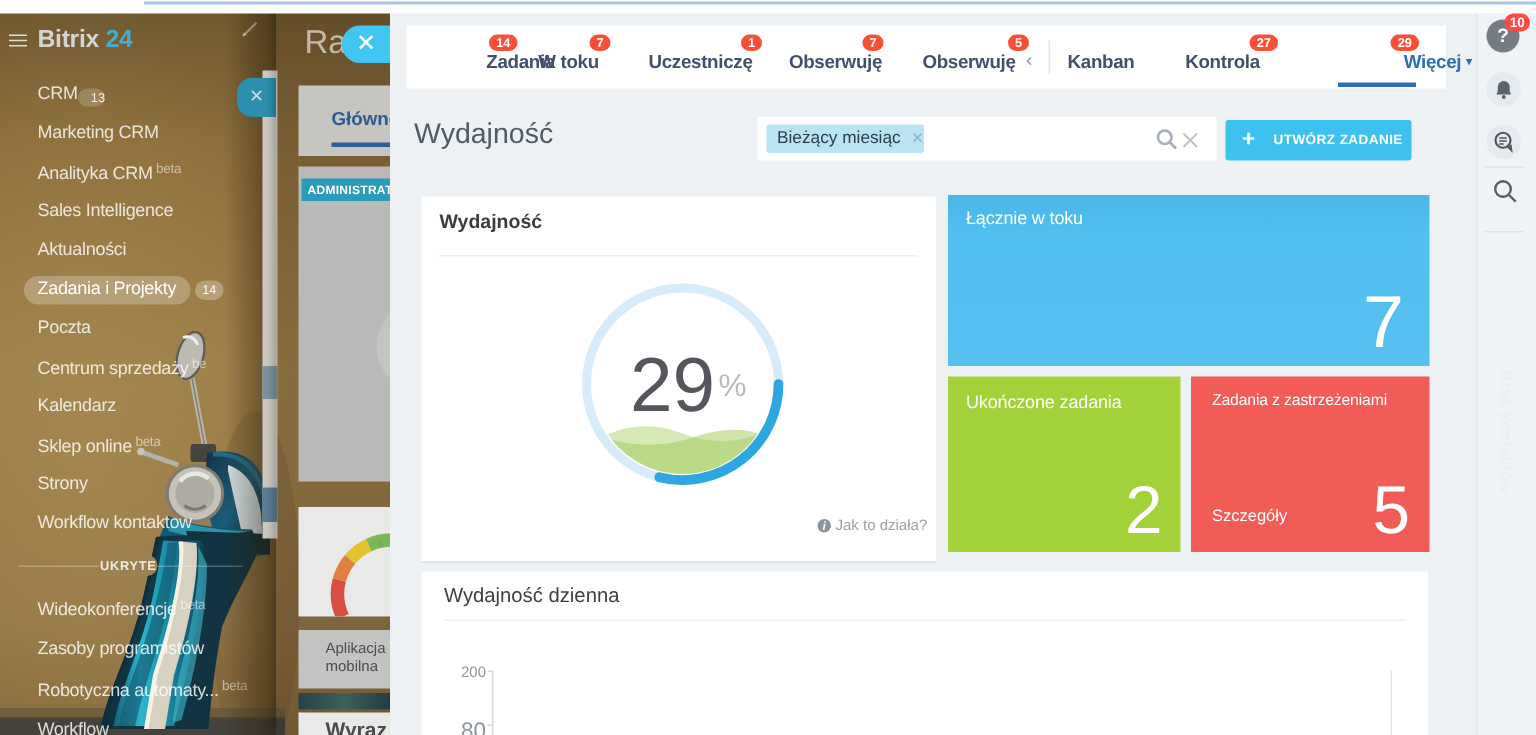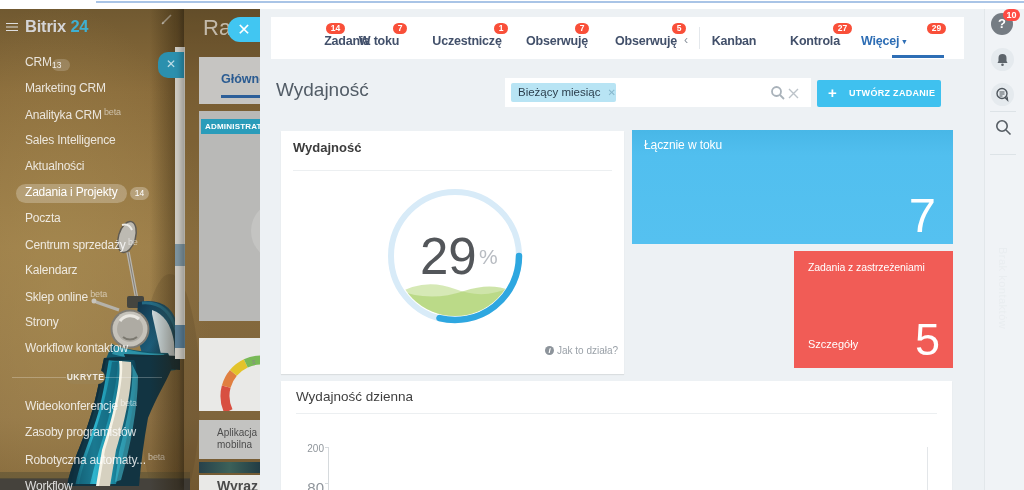--- a/index.html
+++ b/index.html
@@ -104,21 +104,21 @@
   <div id="menu" class="abs" style="left:0;top:0;width:200px;height:490px;color:rgba(255,255,255,0.82);font-size:12px;letter-spacing:-0.2px;">
 
     <div class="abs" style="left:6px;top:22.5px;width:12px;height:1.5px;background:#ddddde;box-shadow:0 3.5px 0 #ddddde,0 7px 0 #ddddde;"></div>
     <div class="abs" style="left:25px;top:17px;font-size:16.5px;font-weight:bold;letter-spacing:-0.2px;color:#d4d4d6;">Bitrix <span style="color:#3fb0d2;">24</span></div>
     <svg class="abs" style="left:161px;top:13px;" width="12" height="12" viewBox="0 0 12 12">
         <path d="M1,11 L10,2" stroke="rgba(255,255,255,0.55)" stroke-width="1.6"></path>
         <path d="M1,11 l2.5,-0.6 l-1.9,-1.9 z" fill="rgba(255,255,255,0.55)"></path>
       </svg>
 
     <div class="abs" style="left:25px;top:55px;">CRM</div>
-    <div class="abs" style="left:52px;top:59px;width:18px;height:12px;border-radius:6px;background:rgba(255,255,255,0.18);font-size:8.5px;text-align:left;line-height:12px;color:rgba(255,255,255,0.85);letter-spacing:0;">13</div>
+    <div class="abs" style="left:52px;top:59px;width:18px;height:12px;border-radius:6px;background:rgba(255,255,255,0.18);font-size:8.5px;text-align:right;line-height:12px;color:rgba(255,255,255,0.85);letter-spacing:0;">13</div>
     <div class="abs" style="left:25px;top:81px;">Marketing CRM</div>
     <div class="abs" style="left:25px;top:107px;">Analityka CRM<span style="font-size:9px;vertical-align:4px;opacity:0.65;">&nbsp;beta</span></div>
     <div class="abs" style="left:25px;top:133px;">Sales Intelligence</div>
     <div class="abs" style="left:25px;top:159px;">Aktualności</div>
     <div class="abs" style="left:16px;top:184px;width:111px;height:19px;border-radius:9.5px;background:rgba(255,255,255,0.25);"></div>
     <div class="abs" style="left:25px;top:185px;color:#fff;">Zadania i Projekty</div>
     <div class="abs" style="left:130px;top:187px;width:19px;height:13px;border-radius:6.5px;background:rgba(255,255,255,0.28);font-size:8.5px;text-align:center;line-height:13px;color:#fff;letter-spacing:0;">14</div>
     <div class="abs" style="left:25px;top:211px;">Poczta</div>
     <div class="abs" style="left:25px;top:237px;">Centrum sprzedaży<span style="font-size:9px;vertical-align:4px;opacity:0.65;">&nbsp;be</span></div>
     <div class="abs" style="left:25px;top:263px;">Kalendarz</div>
@@ -206,21 +206,21 @@
     <div class="abs" style="left:223px;top:6px;width:14px;height:11px;border-radius:6px;background:#f94f39;color:#fff;font-size:8.5px;text-align:center;line-height:11px;letter-spacing:0;">1</div>
     <div class="abs" style="left:226px;top:17px;width:120px;text-align:center;">Obserwuję</div>
     <div class="abs" style="left:304px;top:6px;width:14px;height:11px;border-radius:6px;background:#f94f39;color:#fff;font-size:8.5px;text-align:center;line-height:11px;letter-spacing:0;">7</div>
     <div class="abs" style="left:315px;top:17px;width:120px;text-align:center;">Obserwuję</div>
     <div class="abs" style="left:401px;top:6px;width:14px;height:11px;border-radius:6px;background:#f94f39;color:#fff;font-size:8.5px;text-align:center;line-height:11px;letter-spacing:0;">5</div>
     <div class="abs" style="left:413px;top:16px;color:#8b949e;font-weight:normal;">‹</div>
     <div class="abs" style="left:428px;top:10px;width:1px;height:22px;background:#e4e8ec;"></div>
     <div class="abs" style="left:403px;top:17px;width:120px;text-align:center;">Kanban</div>
     <div class="abs" style="left:484px;top:17px;width:120px;text-align:center;">Kontrola</div>
     <div class="abs" style="left:562px;top:6px;width:19px;height:11px;border-radius:6px;background:#f94f39;color:#fff;font-size:8.5px;text-align:center;line-height:11px;letter-spacing:0;">27</div>
-    <div class="abs" style="left:590px;top:17px;width:120px;text-align:left;color:#2e6eb5;">Więcej <span style="font-size:7.5px;vertical-align:1.5px;">▾</span></div>
+    <div class="abs" style="left:590px;top:17px;width:120px;text-align:right;color:#2e6eb5;">Więcej <span style="font-size:7.5px;vertical-align:1.5px;">▾</span></div>
     <div class="abs" style="left:656px;top:6px;width:19px;height:11px;border-radius:6px;background:#f94f39;color:#fff;font-size:8.5px;text-align:center;line-height:11px;letter-spacing:0;">29</div>
     <div class="abs" style="left:621px;top:38px;width:52px;height:3px;background:#2e6eb5;"></div>
   </div>
 
   <div class="abs" style="left:276px;top:79px;color:#525c66;font-size:19px;">Wydajność</div>
   <div class="abs" style="left:505px;top:78px;width:306px;height:29px;background:#ffffff;"></div>
   <div class="abs" style="left:511px;top:83px;width:105px;height:19px;background:#b8e4f4;border-radius:2px;color:#2b3e4c;font-size:11.5px;line-height:19px;white-space:nowrap;padding-left:7px;box-sizing:border-box;">Bieżący miesiąc<span style="color:#86b7cc;font-size:10px;margin-left:7px;">✕</span></div>
   <svg class="abs" style="left:770px;top:85px;" width="16" height="16" viewBox="0 0 16 16">
       <circle cx="6.5" cy="6.5" r="4.5" stroke="#a9b2ba" stroke-width="1.8" fill="none"></circle>
       <line x1="10" y1="10" x2="14" y2="14" stroke="#a9b2ba" stroke-width="1.8"></line>
@@ -253,20 +253,24 @@
     </svg>
     <div class="abs" style="left:276px;top:214px;font-size:10px;color:#9aa1a8;">Jak to działa?</div>
     <div class="abs" style="left:264px;top:215px;width:9px;height:9px;border-radius:50%;background:#8d949b;color:#fff;font-size:8px;text-align:center;line-height:10px;font-style:italic;font-weight:bold;">i</div>
   </div>
 
   <div id="tiles" class="abs" style="left:632px;top:130px;width:297px;height:238px;color:#fff;">
     <div class="abs" style="left:0;top:0;width:321px;height:114px;background:linear-gradient(180deg,#48b7e7 0%,#51bfef 22%,#55c1f0 100%);">
       <div class="abs" style="left:12px;top:7.5px;font-size:12px;letter-spacing:-0.1px;">Łącznie w toku</div>
       <div class="abs" style="right:17px;bottom:1px;font-size:49px;">7</div>
     </div>
+    <div class="abs" style="left:0;top:121px;width:155px;height:117px;background:#a2d139;">
+      <div class="abs" style="left:12px;top:10px;font-size:12px;letter-spacing:-0.1px;">Ukończone zadania</div>
+      <div class="abs" style="right:12px;bottom:2px;font-size:45px;">2</div>
+    </div>
     <div class="abs" style="left:162px;top:121px;width:159px;height:117px;background:#f15c56;">
       <div class="abs" style="left:14px;top:10px;font-size:10.5px;letter-spacing:-0.1px;white-space:nowrap;">Zadania z zastrzeżeniami</div>
       <div class="abs" style="left:14px;bottom:18px;font-size:11px;">Szczegóły</div>
       <div class="abs" style="right:13px;bottom:2px;font-size:45px;">5</div>
     </div>
   </div>
 
   <div id="card2" class="abs" style="left:281px;top:381px;width:671px;height:109px;background:#fff;box-shadow:0 1px 1px rgba(0,0,0,0.08);">
     <div class="abs" style="left:15px;top:8px;font-size:13.5px;color:#3f3f3f;">Wydajność dzienna</div>
     <div class="abs" style="left:15px;top:32px;width:641px;height:1px;background:#eceff1;"></div>

